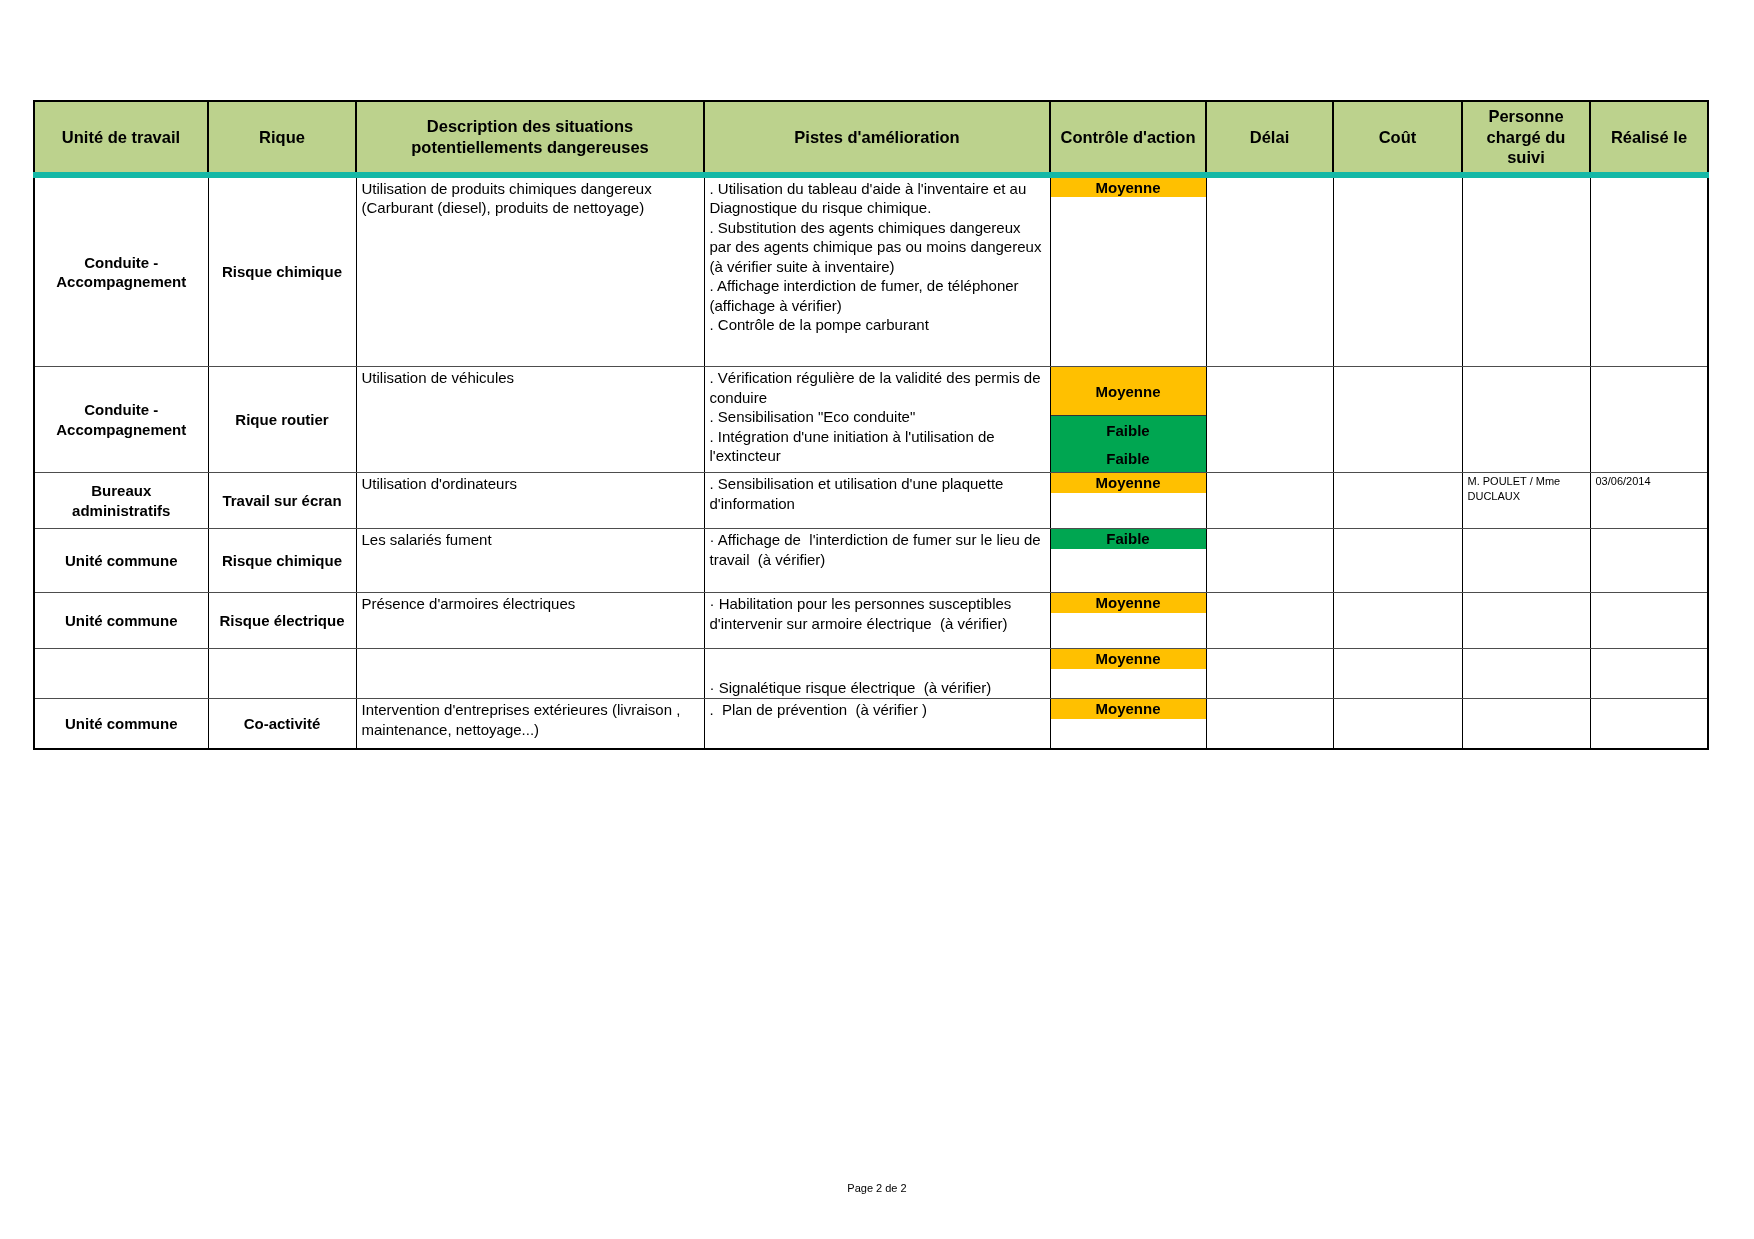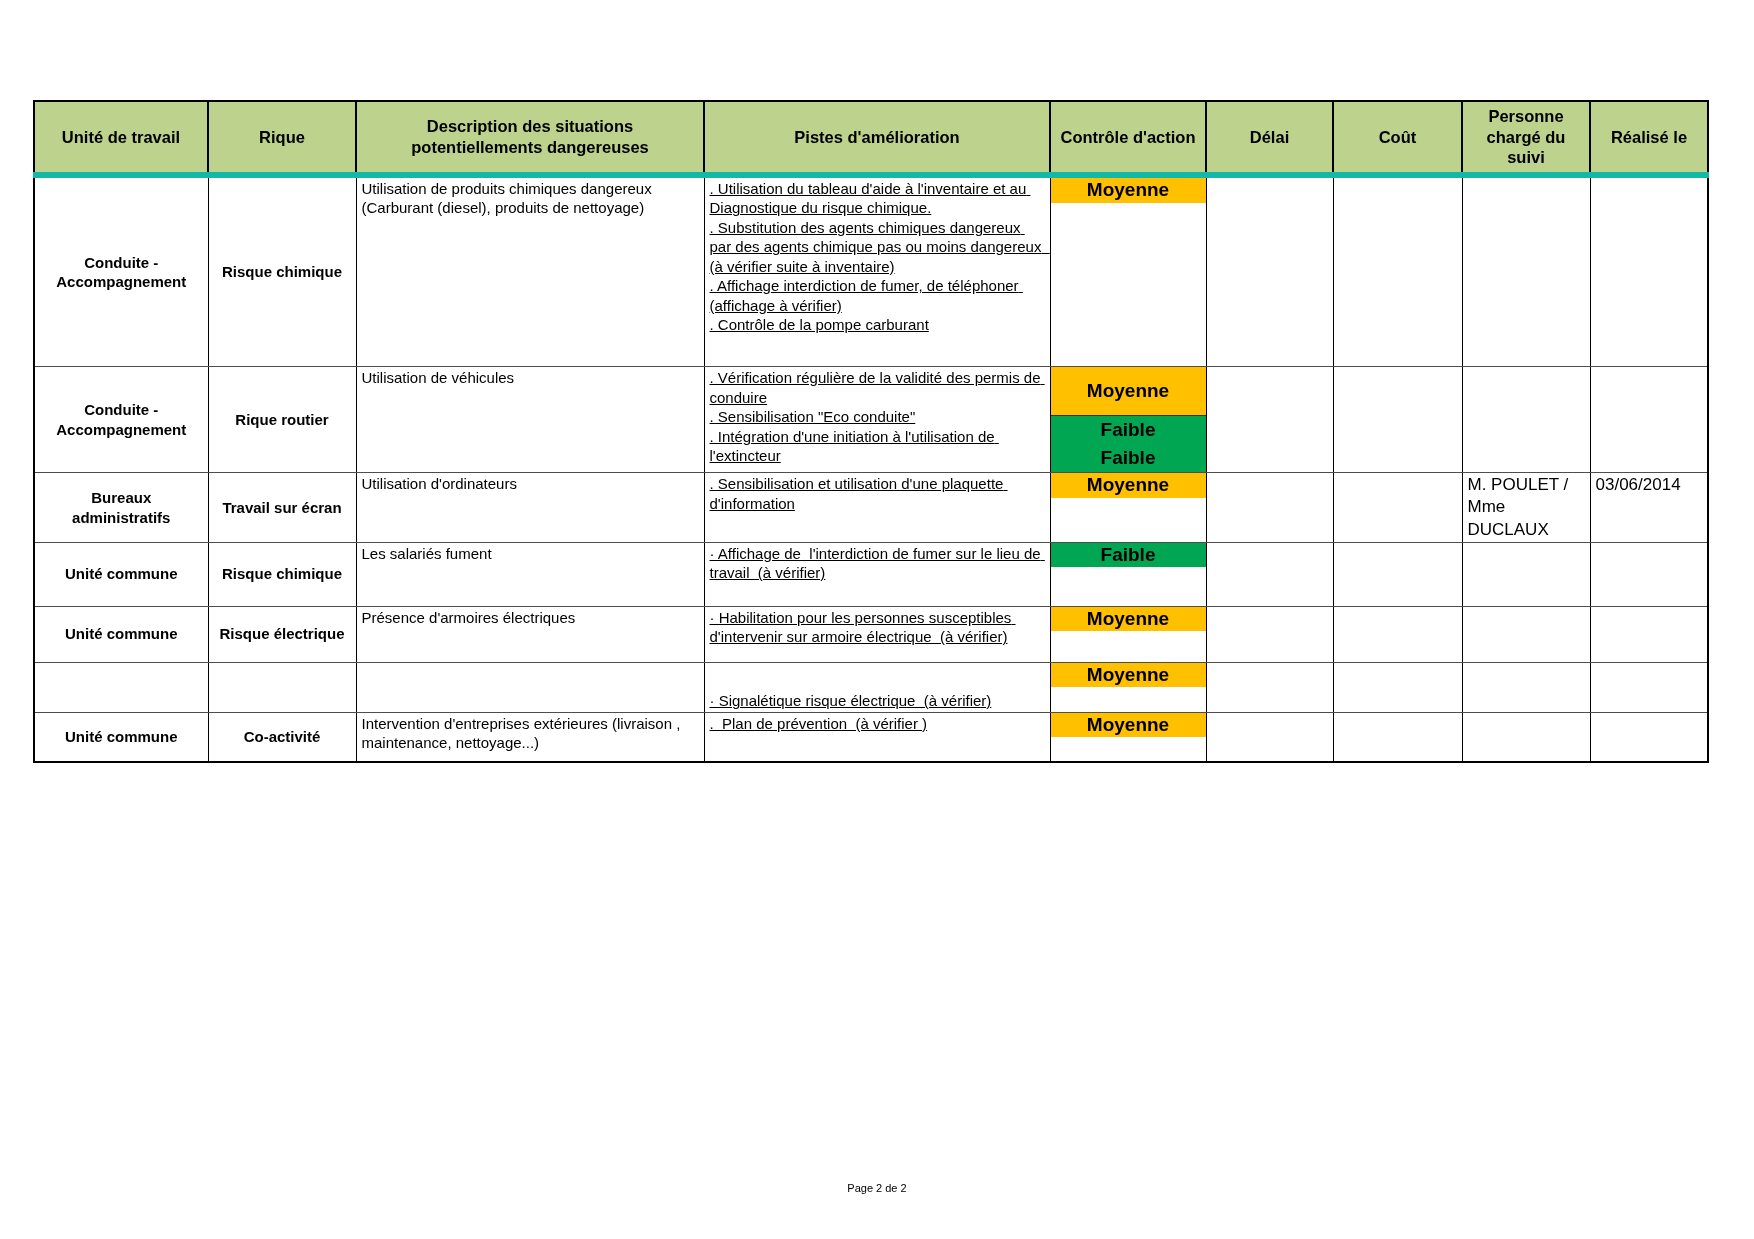--- a/index.html
+++ b/index.html
@@ -32,30 +32,30 @@
     overflow:hidden;
   }
   .sheet-table tr.body-first td{border-top:6px solid #14b8a6;}
   .sheet-table tr:last-child td{border-bottom:2.5px solid #000;}
   td.c-unite, td.c-risque{
     font-weight:bold;text-align:center;vertical-align:middle;
   }
   td.c-desc{vertical-align:top;}
   td.c-pistes{vertical-align:top;}
   td.c-pistes.align-bottom{vertical-align:bottom;}
-  .pline{white-space:pre-wrap;text-decoration:underline;}
+  .pline{white-space:pre-wrap;}
   td.c-prio{padding:0;vertical-align:top;}
   .prio-stack{display:flex;flex-direction:column;width:100%;height:100%;}
   .prio-block{
     display:flex;align-items:center;justify-content:center;
-    font-weight:bold;font-size:19px;
+    font-weight:bold;font-size:15px;
   }
   .prio-block.single{flex:1 1 auto;}
   .prio-block.sep{border-bottom:1px solid #333;}
-  td.c-personne,td.c-realise{vertical-align:top;font-size:17px;}
+  td.c-personne,td.c-realise{vertical-align:top;font-size:11px;}
   .page-footer{
     position:absolute;left:50%;top:1182px;transform:translateX(-50%);
     font-size:11px;color:#000;
   }
 </style>
 </head>
 <body>
 
 <table class="sheet-table">
   <colgroup>

